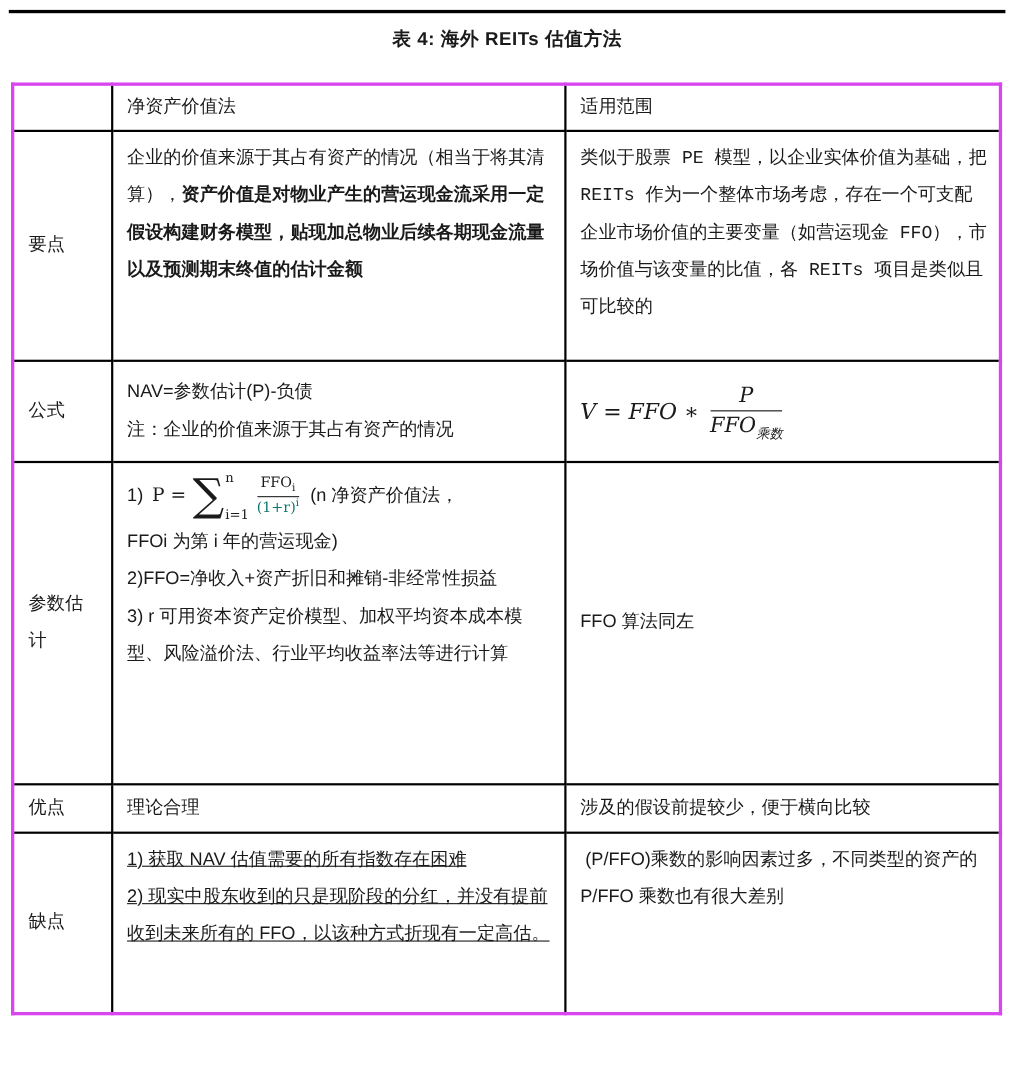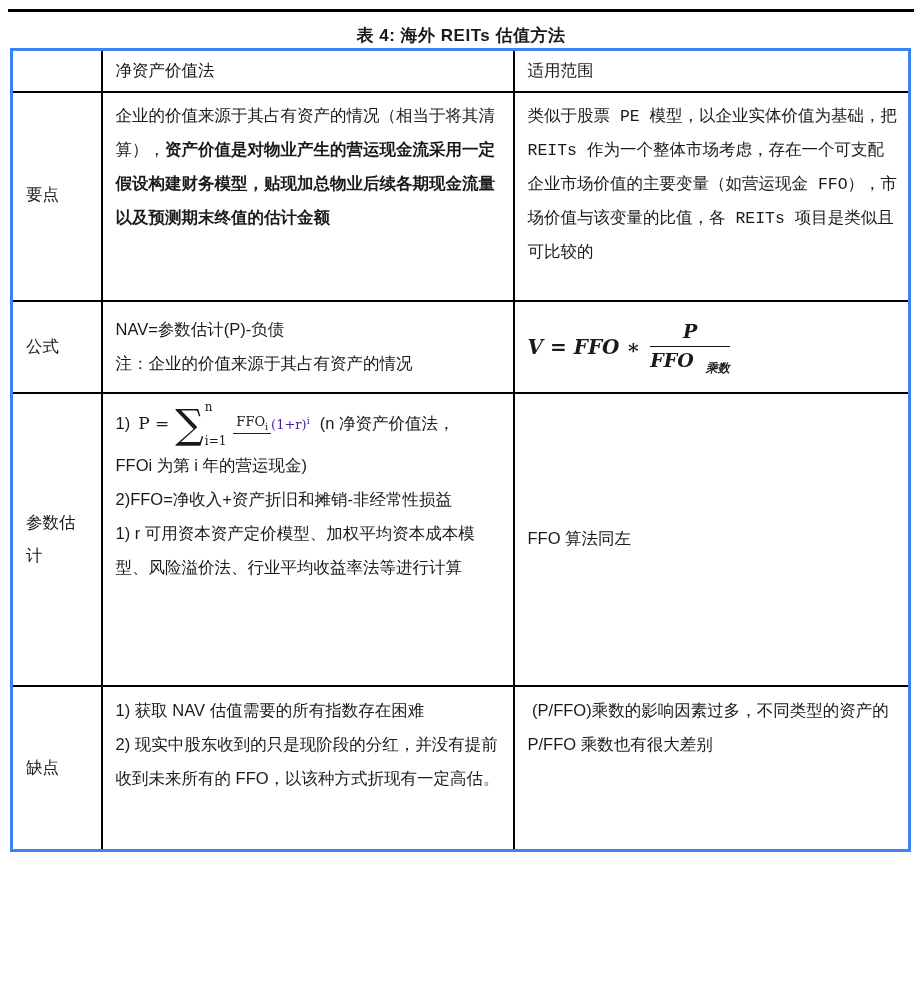--- a/index.html
+++ b/index.html
@@ -8,26 +8,26 @@
     width:922px;height:989px;
     background:#ffffff;
     color:#1a1a1a;
     font-family:"Liberation Sans","DejaVu Sans",sans-serif;
     overflow:hidden;
   }
   .rule{background:#000;margin:0 8px;}
   .rule.top{height:3px;margin-top:9px;}
   .title{
     text-align:center;font-weight:bold;font-size:17px;
-    padding:12px 0 1px 0;letter-spacing:.5px;
+    padding:12px 0 28px 0;letter-spacing:.5px;
   }
   table.vt{
     border-collapse:collapse;table-layout:fixed;
     margin-left:10px;width:898px;
-    border:3px solid #3b82f6;
+    border:3px solid #d946ef;
   }
   col.c1{width:90px;} col.c2{width:412px;} col.c3{width:396px;}
   .vt td{
     border:2px solid #000;
     font-size:16.5px;line-height:2.06;
     vertical-align:middle;
     padding:3px 10px 3px 13px;
     word-break:break-word;
   }
   td.lbl{padding:3px 18px 3px 13px;}
@@ -35,55 +35,55 @@
   tr.r1 td{height:62px;}
   tr.r2 td{height:197px;font-family:Liberation Mono, monospace;}
   tr.r3 td{height:84px;}
   tr.r4 td{height:281px;}
   tr.r5 td{height:36px;}
   tr.r6 td{height:152px;}
   td.top{vertical-align:top;padding-top:7px;}
   b{font-weight:bold;}
   .cons-p{margin:0;}
   .cons-p + .cons-p{}
-  .cons-left{padding-top:12px;}
+  .cons-left{padding-top:12px;text-decoration:underline;}
   
   .math-v{
     display:flex;align-items:center;
     font-family:"DejaVu Serif","Liberation Serif",serif;
-    font-style:italic;font-size:20px;line-height:1.2;font-weight:bold;
+    font-style:italic;font-size:20px;line-height:1.2;
   }
   .math-v .frac{
     display:inline-flex;flex-direction:column;align-items:center;
     margin-left:10px;font-size:19px;
   }
   .math-v .frac .num{
     align-self:stretch;text-align:center;
     border-bottom:1.6px solid #111;padding:0 6px 3px 6px;
   }
   .math-v .frac .den{padding-top:2px;}
-  .math-v sub{font-size:12px;font-style:italic;line-height:1;margin-left:12px;}
+  .math-v sub{font-size:12px;font-style:italic;line-height:1;}
   
   .p-item1{display:flex;align-items:center;flex-wrap:nowrap;margin-bottom:2px;}
   .m-no{font-size:16.5px;margin-right:8px;}
   .m-serif{font-family:"DejaVu Serif","Liberation Serif",serif;font-size:17px;}
   .sum-wrap{display:inline-flex;align-items:center;margin:0 3px 0 6px;}
   .sigma{font-family:"DejaVu Serif","Liberation Serif",serif;font-size:40px;line-height:1;font-weight:normal;}
   .limits{
     display:inline-flex;flex-direction:column;justify-content:space-between;
     height:46px;margin-left:1px;
     font-family:"DejaVu Serif","Liberation Serif",serif;font-size:12px;line-height:1;
   }
   .sfrac{
-    display:inline-flex;flex-direction:row;align-items:center;
+    display:inline-flex;flex-direction:column;align-items:center;
     font-family:"DejaVu Serif","Liberation Serif",serif;
     font-size:13px;line-height:1.2;margin:0 10px 0 4px;
   }
   .sfrac .num{border-bottom:1.2px solid #222;padding:0 3px 1px 3px;}
-  .sfrac .den{padding-top:1px;color:#4c1d95;}
+  .sfrac .den{padding-top:1px;color:#0f766e;}
   .sfrac sub{font-size:9.5px;line-height:1;}
   .sfrac sup{font-size:9.5px;line-height:1;}
 </style>
 </head>
 <body>
 
 <div class="doc">
 
   <div class="rule top"></div>
 
@@ -141,25 +141,30 @@
             </span>
           </span>
           <span class="sfrac">
             <span class="num"><span>FFO</span><sub>i</sub></span>
             <span class="den"><span>(1+r)</span><sup>i</sup></span>
           </span>
           <span>(n 净资产价值法，</span>
         </div>
         <div>FFOi 为第 i 年的营运现金)</div>
         <div>2)FFO=净收入+资产折旧和摊销-非经常性损益</div>
-        <div>1) r 可用资本资产定价模型、加权平均资本成本模型、风险溢价法、行业平均收益率法等进行计算</div>
+        <div>3) r 可用资本资产定价模型、加权平均资本成本模型、风险溢价法、行业平均收益率法等进行计算</div>
       </td>
       <td>FFO 算法同左</td>
     </tr>
 
+    <tr class="r5">
+      <td class="lbl">优点</td>
+      <td>理论合理</td>
+      <td>涉及的假设前提较少，便于横向比较</td>
+    </tr>
 
     <tr class="r6">
       <td class="lbl">缺点</td>
       <td class="top cons-left">
         <p class="cons-p">1) 获取 NAV 估值需要的所有指数存在困难</p>
         <p class="cons-p">2) 现实中股东收到的只是现阶段的分红，并没有提前收到未来所有的 FFO，以该种方式折现有一定高估。</p>
       </td>
       <td class="top">&nbsp;(P/FFO)乘数的影响因素过多，不同类型的资产的 P/FFO 乘数也有很大差别</td>
     </tr>
   </tbody>

